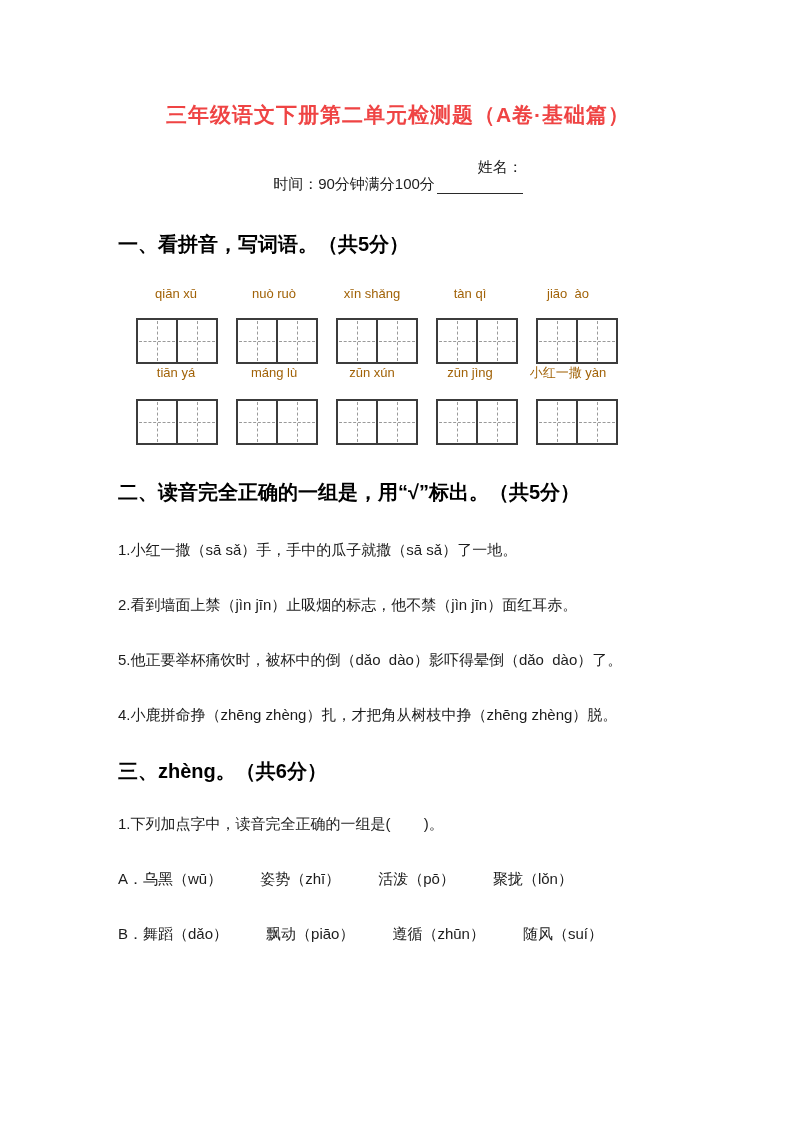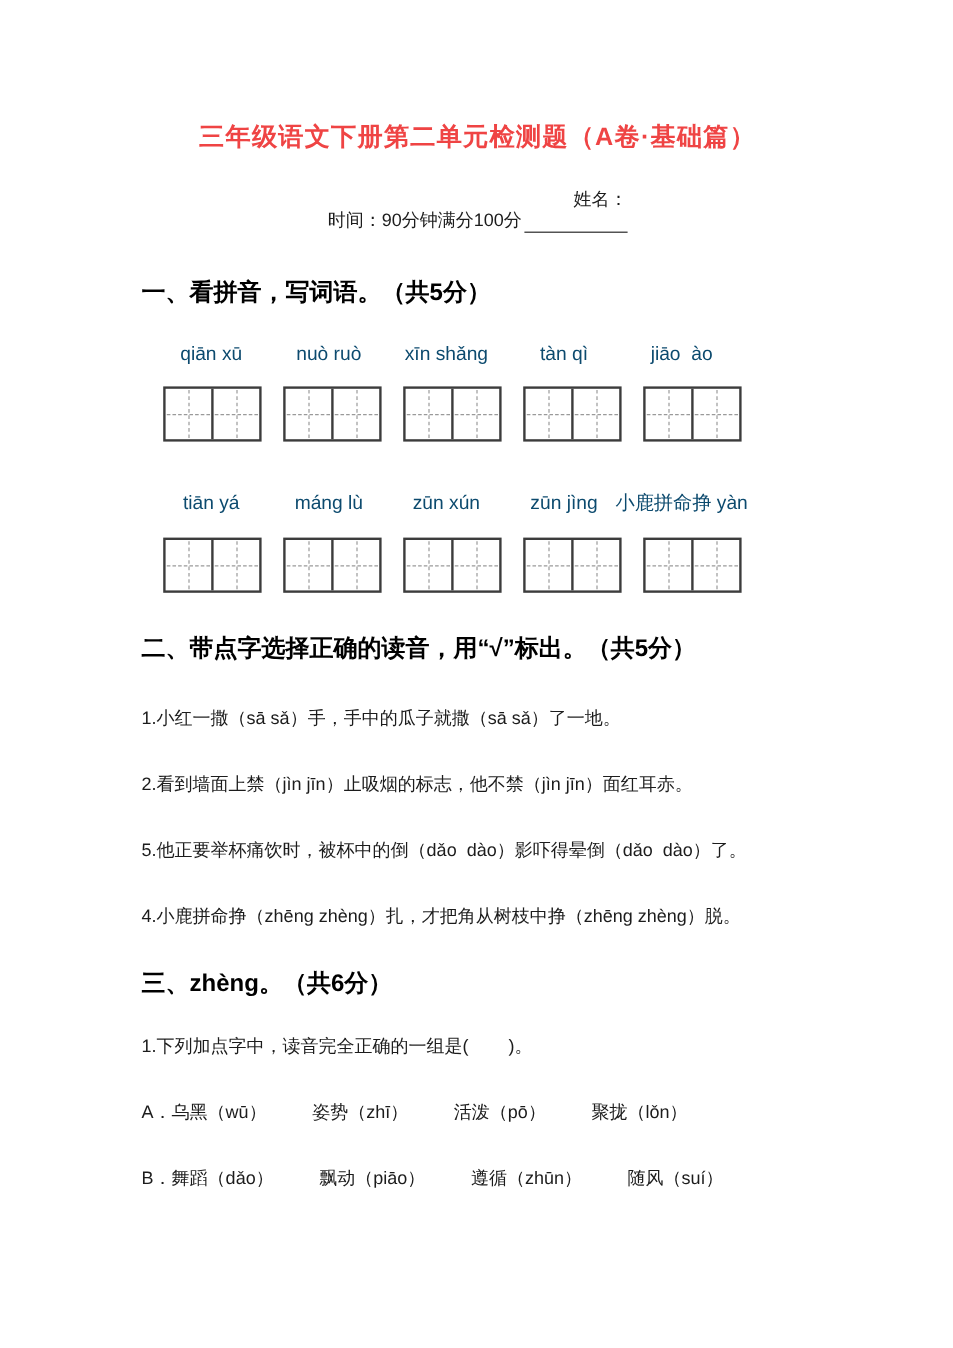--- a/index.html
+++ b/index.html
@@ -24,22 +24,22 @@
   }
   .sec-heading{
     font-weight:700;font-size:20px;color:#000;margin:0;
     white-space:pre-wrap;
   }
   .h1{margin-top:36px;}
   .h2{margin-top:33px;}
   .h3{margin-top:31px;}
   .pinyin-row{display:flex;gap:18px;margin-left:18px;white-space:pre;}
   .pr1{margin-top:27px;}
-  .pr2{margin-top:41px;}
-  .pslot{width:80px;display:flex;justify-content:center;font-size:16px;color:#0c4a6e;}
+  .pr2{}
+  .pslot{width:80px;display:flex;justify-content:center;font-size:13px;color:#a16207;}
   .grid-row{display:flex;gap:18px;margin-left:18px;}
   .gr1{margin-top:14px;}
   .gr2{margin-top:17px;}
   .tzg{display:flex;border:2px solid #3c3c3c;background:#fff;}
   .tzg .cell{width:38px;height:42px;position:relative;}
   .tzg .cell:first-child{border-right:2px solid #3c3c3c;}
   .tzg .cell::before{
     content:"";position:absolute;left:50%;top:1px;bottom:1px;
     border-left:1px dashed #9a9a9a;
   }
@@ -99,21 +99,21 @@
         <div class="cell"></div>
         <div class="cell"></div>
       </div>
   </div>
 
   <div class="pinyin-row pr2">
     <span class="pslot">tiān yá</span>
     <span class="pslot">máng lù</span>
     <span class="pslot">zūn xún</span>
     <span class="pslot">zūn jìng</span>
-    <span class="pslot">小鹿拼命挣 yàn</span>
+    <span class="pslot">小红一撒 yàn</span>
   </div>
 
   <div class="grid-row gr2">
     <div class="tzg">
         <div class="cell"></div>
         <div class="cell"></div>
       </div>
     <div class="tzg">
         <div class="cell"></div>
         <div class="cell"></div>
@@ -125,21 +125,21 @@
     <div class="tzg">
         <div class="cell"></div>
         <div class="cell"></div>
       </div>
     <div class="tzg">
         <div class="cell"></div>
         <div class="cell"></div>
       </div>
   </div>
 
-  <p class="sec-heading h2">二、带点字选择正确的读音，用“√”标出。（共5分）</p>
+  <p class="sec-heading h2">二、读音完全正确的一组是，用“√”标出。（共5分）</p>
 
   <p class="item">1.小红一撒（sā sǎ）手，手中的瓜子就撒（sā sǎ）了一地。</p>
   <p class="item">2.看到墙面上禁（jìn jīn）止吸烟的标志，他不禁（jìn jīn）面红耳赤。</p>
   <p class="item">5.他正要举杯痛饮时，被杯中的倒（dǎo  dào）影吓得晕倒（dǎo  dào）了。</p>
   <p class="item">4.小鹿拼命挣（zhēng zhèng）扎，才把角从树枝中挣（zhēng zhèng）脱。</p>
 
   <p class="sec-heading h3">三、zhèng。（共6分）</p>
 
   <p class="question">1.下列加点字中，读音完全正确的一组是(        )。</p>
 

